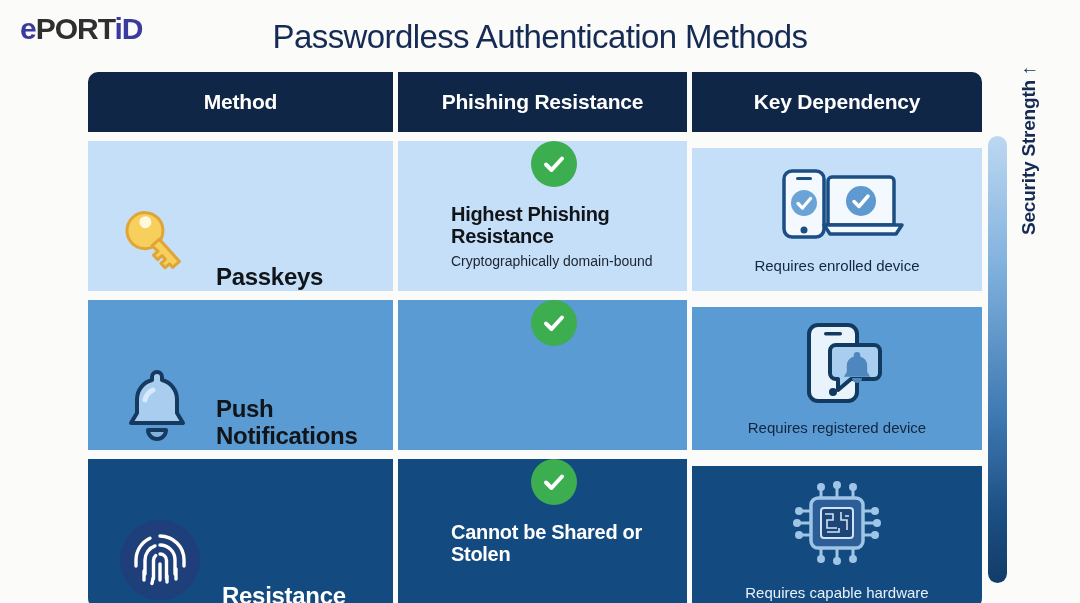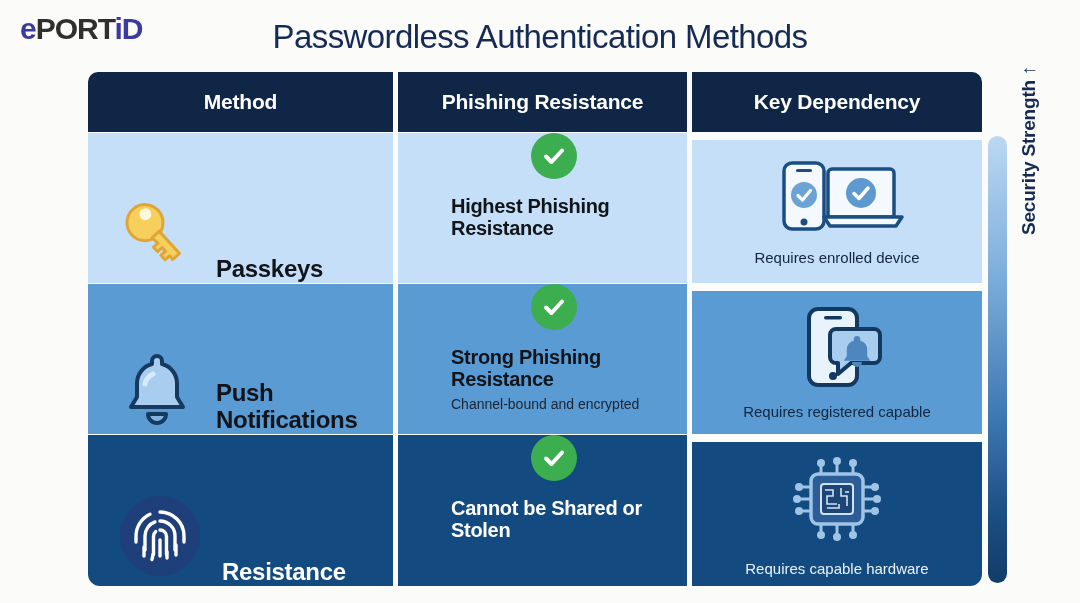--- a/index.html
+++ b/index.html
@@ -29,21 +29,21 @@
     letter-spacing: -0.6px;
   }
 
   
   .table {
     position: absolute; left: 88px; top: 72px;
     width: 884px; height: 511px;
     display: grid;
     grid-template-columns: 305px 289px 290px;
     grid-template-rows: 60px 150px 150px 151px;
-    gap: 1px 5px;
+    gap: 9px 5px;
   }
 
   .th {
     background: #0f2647;
     display: flex; align-items: center; justify-content: center;
     color: #ffffff; font-size: 21px; font-weight: 700;
     letter-spacing: -0.2px;
   }
   .th.first  { border-radius: 10px 0 0 0; }
   .th.last   { border-radius: 0 10px 0 0; text-align: center; }
@@ -128,20 +128,21 @@
     </div>
 
     <div class="cell r1 pr">
       <span class="check">
         <svg width="26" height="26" viewBox="0 0 26 26">
           <path d="M5 13.5 L10.5 19 L21 7.5" fill="none" stroke="#ffffff" stroke-width="4" stroke-linecap="round" stroke-linejoin="round"></path>
         </svg>
       </span>
       <span class="pr-txt">
         <span class="pr-title">Highest Phishing Resistance</span>
+        <span class="pr-sub">Cryptographically domain-bound</span>
       </span>
     </div>
 
     <div class="cell r1 kd">
       <span>
         <svg width="150" height="78" viewBox="0 0 150 78">
           <rect x="22" y="6" width="40" height="66" rx="8" fill="#f4f9ff" stroke="#1b4e82" stroke-width="3.5"></rect>
           <rect x="34" y="12" width="16" height="3" rx="1.5" fill="#1b4e82"></rect>
           <circle cx="42" cy="65" r="3.5" fill="#1b4e82"></circle>
           <circle cx="42" cy="38" r="13" fill="#6ba3d6"></circle>
@@ -165,38 +166,34 @@
       </span>
       <span class="method-label">Push Notifications</span>
     </div>
 
     <div class="cell r2 pr">
       <span class="check">
         <svg width="26" height="26" viewBox="0 0 26 26">
           <path d="M5 13.5 L10.5 19 L21 7.5" fill="none" stroke="#ffffff" stroke-width="4" stroke-linecap="round" stroke-linejoin="round"></path>
         </svg>
       </span>
-      <span class="pr-txt">
-        <span class="pr-title">Strong Phishing Resistance</span>
-        <span class="pr-sub">Channel-bound and encrypted</span>
-      </span>
     </div>
 
     <div class="cell r2 kd">
       <span>
         <svg width="112" height="84" viewBox="0 0 112 84">
           <rect x="28" y="4" width="48" height="76" rx="9" fill="#e9f3fc" stroke="#12395f" stroke-width="4"></rect>
           <rect x="43" y="11" width="18" height="3.5" rx="1.75" fill="#12395f"></rect>
           <circle cx="52" cy="71" r="4" fill="#12395f"></circle>
           <path d="M55 24 h38 a6 6 0 0 1 6 6 v22 a6 6 0 0 1 -6 6 h-23 l-13 11 v-11 h-2 a6 6 0 0 1 -6 -6 v-22 a6 6 0 0 1 6 -6 z" fill="#a8cdee" stroke="#12395f" stroke-width="4" stroke-linejoin="round"></path>
           <path d="M76 31 a3.2 3.2 0 0 1 3.2 3.2 v1.4 a10 10 0 0 1 7 9.5 v6 l3 4.6 h-26.4 l3-4.6 v-6 a10 10 0 0 1 7 -9.5 v-1.4 a3.2 3.2 0 0 1 3.2 -3.2 z" fill="#4e87bd"></path>
           <path d="M71 57 a5 5 0 0 0 10 0 z" fill="#4e87bd"></path>
         </svg>
       </span>
-      <span class="kd-cap">Requires registered capable</span>
+      <span class="kd-cap">Requires registered device</span>
     </div>
 
     <div class="cell r3 m method">
       <span>
         <svg width="92" height="92" viewBox="0 0 92 92">
           <circle cx="46" cy="46" r="40" fill="#1e3f79"></circle>
           <g fill="none" stroke="#ffffff" stroke-width="3.4" stroke-linecap="round">
             <path d="M46 22 a24 24 0 0 1 24 24 v6"></path>
             <path d="M22 52 v-6 a24 24 0 0 1 14 -21.8"></path>
             <path d="M46 31 a15 15 0 0 1 15 15 v14"></path>

